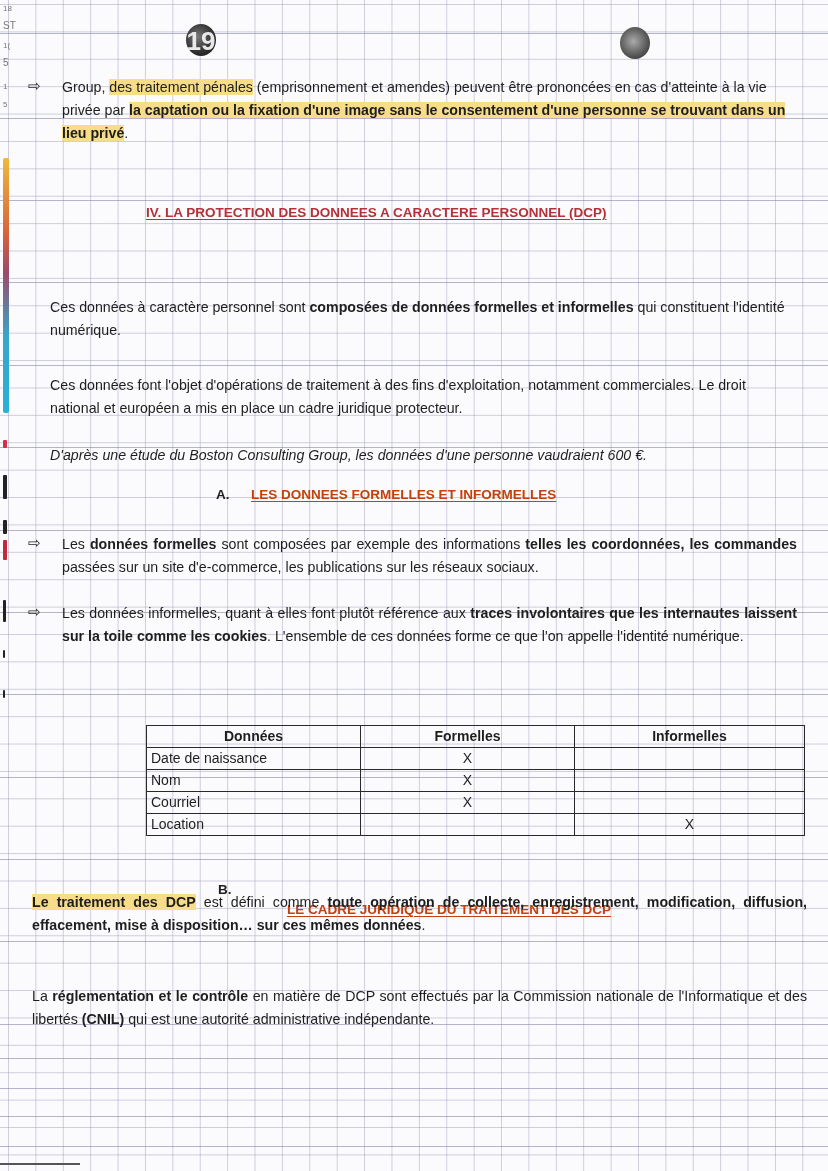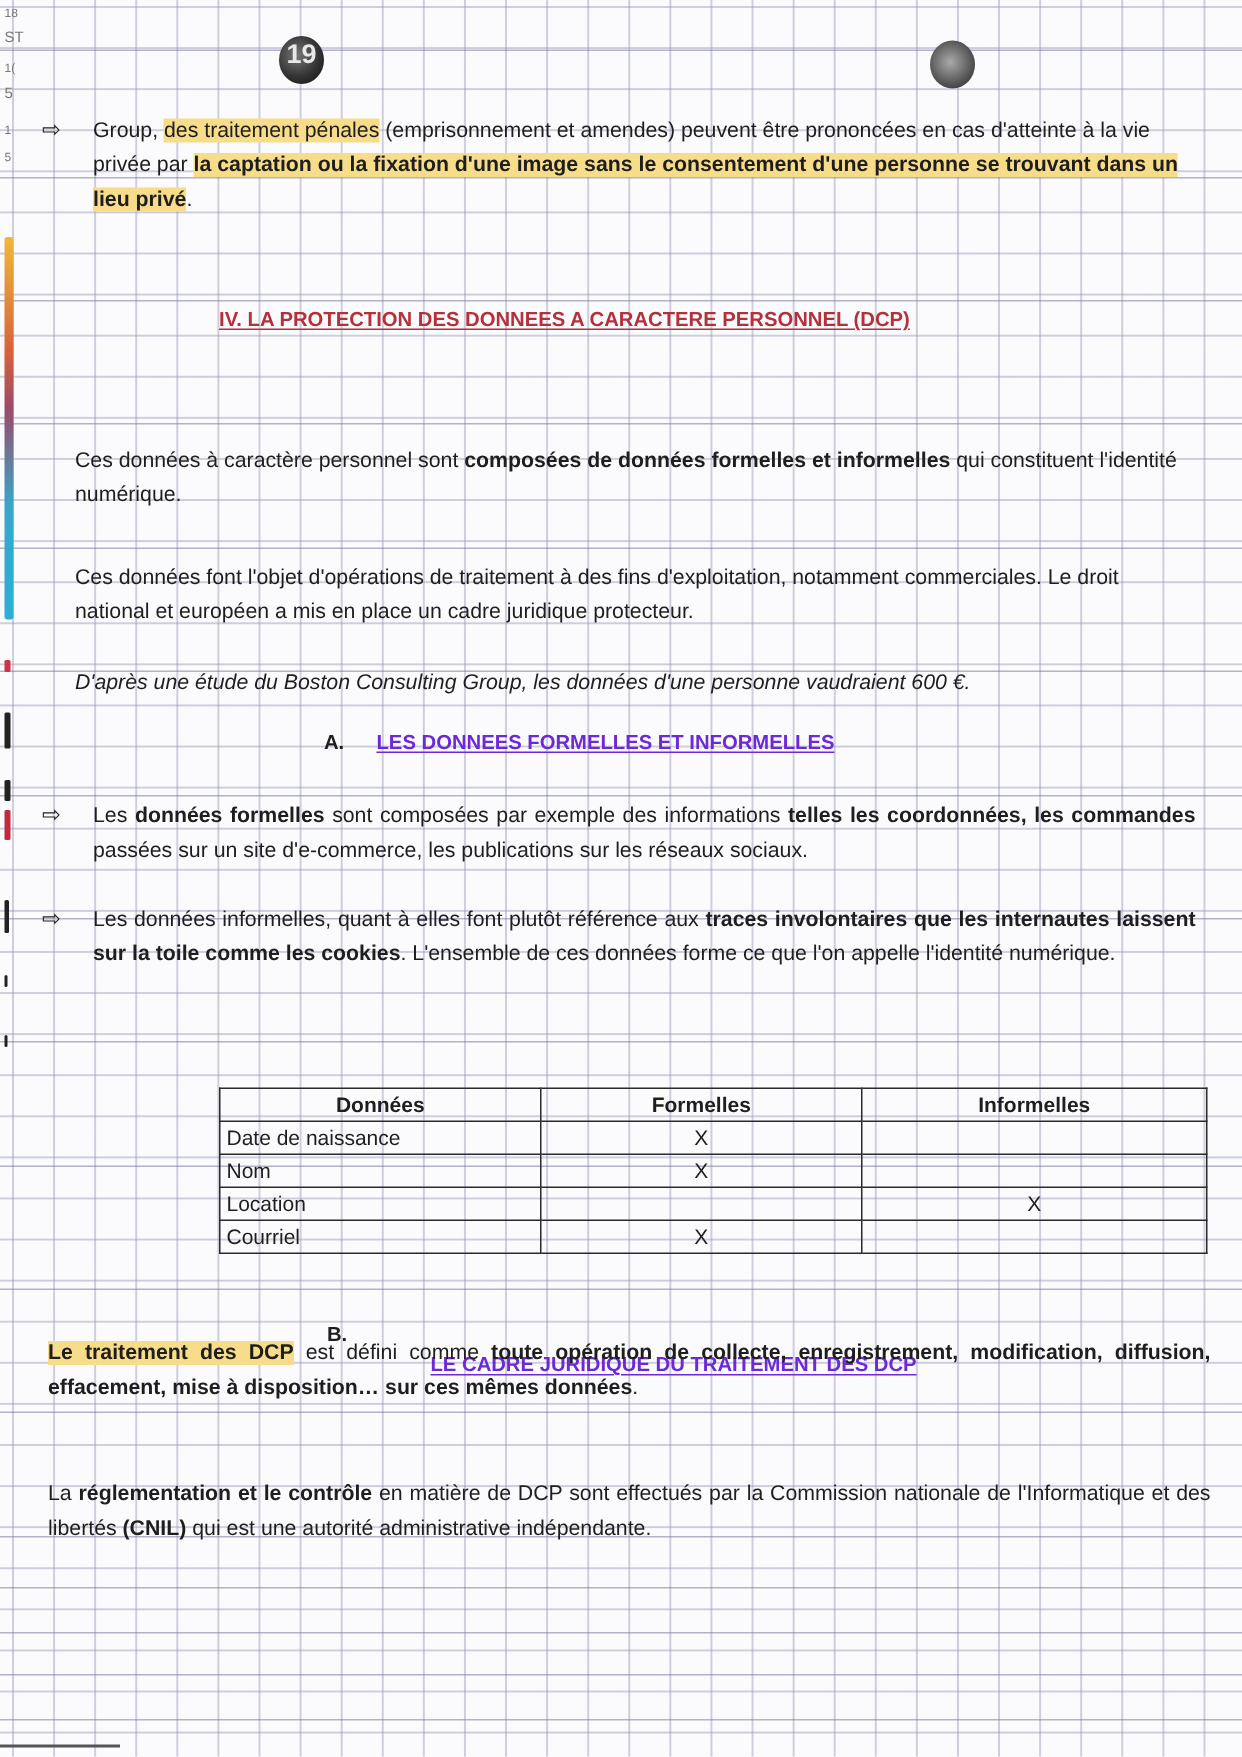--- a/index.html
+++ b/index.html
@@ -26,35 +26,35 @@
     border-radius: 2px;
   }
   .side-mark { position: absolute; left: 3px; width: 4px; background: #222; border-radius: 1px; }
   .hole {
     position: absolute; width: 30px; height: 32px; border-radius: 50%;
     background: radial-gradient(circle at 40% 40%, #777 0%, #333 55%, #111 100%);
   }
   .hole.light { background: radial-gradient(circle at 45% 45%, #aaa 0%, #555 60%, #222 100%); }
   .hole-num {
     position: absolute; left: 0; right: 0; top: 2px; text-align: center;
-    font-size: 18px; font-weight: bold; color: #e8e8e8; font-family: "Liberation Sans", sans-serif;
+    font-size: 26px; font-weight: bold; color: #e8e8e8; font-family: "Liberation Sans", sans-serif;
   }
   .block { position: absolute; font-size: 14.2px; line-height: 23px; }
   .bold { font-weight: bold; }
   .hl { background: #f7dc8a; }
   .arrow {
     position: absolute; font-size: 15px; color: #222;
   }
   .justify { text-align: justify; text-align-last: left; }
   .heading-red {
     position: absolute; font-size: 13.5px; font-weight: bold; color: #b4313a;
     text-decoration: underline; text-underline-offset: 2px;
   }
   .heading-green {
-    position: absolute; font-size: 13.5px; font-weight: bold; color: #6d28d9;
+    position: absolute; font-size: 13.5px; font-weight: bold; color: #c2410c;
     text-decoration: underline; text-underline-offset: 2px;
   }
   .heading-letter { position: absolute; font-size: 13.5px; font-weight: bold; color: #1e1e1e; }
   .italic { font-style: italic; }
   table.dcp {
     position: absolute; left: 146px; top: 725px; width: 659px;
     border-collapse: collapse; font-size: 14px;
   }
   table.dcp th, table.dcp td {
     border: 1.5px solid #2a2a2a; padding: 0 4px; height: 21px; line-height: 21px;
@@ -147,28 +147,28 @@
       <td>Date de naissance</td>
       <td class="c">X</td>
       <td class="c"></td>
     </tr>
     <tr>
       <td>Nom</td>
       <td class="c">X</td>
       <td class="c"></td>
     </tr>
     <tr>
+      <td>Courriel</td>
+      <td class="c">X</td>
+      <td class="c"></td>
+    </tr>
+    <tr>
       <td>Location</td>
       <td class="c"></td>
       <td class="c">X</td>
-    </tr>
-    <tr>
-      <td>Courriel</td>
-      <td class="c">X</td>
-      <td class="c"></td>
     </tr>
   </tbody>
 </table>
 
 <div class="heading-letter" style="left:218px;top:882px">B.</div>
 <div class="heading-green" style="left:287px;top:902px">LE CADRE JURIDIQUE DU TRAITEMENT DES DCP</div>
 
 <div class="block justify" style="left:32px;top:891px;width:775px">
   <span class="hl bold">Le traitement des DCP</span><span> est défini comme </span><span class="bold">toute opération de collecte, enregistrement, modification, diffusion, effacement, mise à disposition… sur ces mêmes données</span><span>.</span>
 </div>

